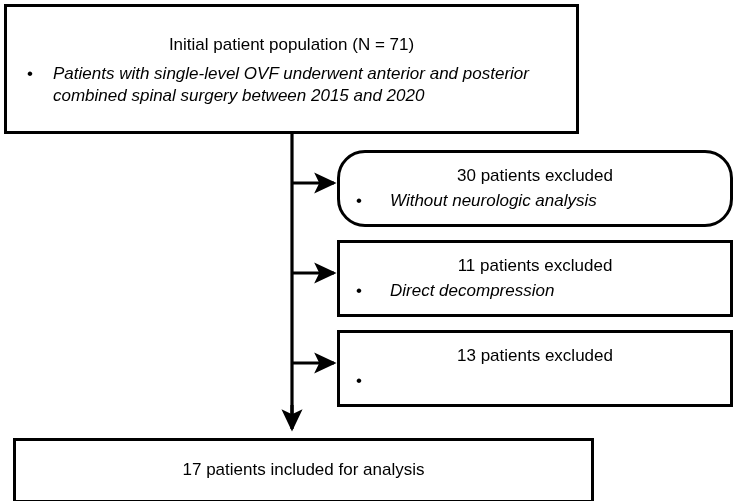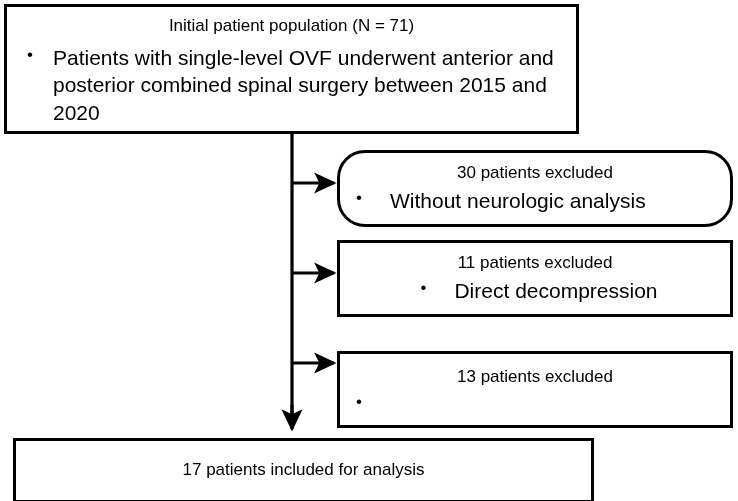--- a/index.html
+++ b/index.html
@@ -46,22 +46,23 @@
     display: flex;
     align-items: flex-start;
   }
   .bullet-mark {
     flex: 0 0 auto;
     font-size: 17px;
     line-height: 1.32;
   }
   .bullet-text {
     flex: 1 1 auto;
-    font-size: 21px;
+    font-size: 17px;
     line-height: 1.32;
+    font-style: italic;
   }
 
   
   #box-initial {
     left: 4px;
     top: 4px;
     width: 575px;
     height: 130px;
     padding: 12px 10px 8px 10px;
   }
@@ -72,22 +73,22 @@
   
   .box-excluded {
     left: 337px;
     width: 396px;
     height: 77px;
     padding: 4px 8px;
   }
   .box-excluded .node-heading { margin-bottom: 3px; }
   .box-excluded .bullet-mark { width: 34px; padding-left: 8px; }
   #box-excluded-1 { top: 150px; border-radius: 28px; }
-  #box-excluded-2 { top: 240px; align-items: center; }
-  #box-excluded-3 { top: 330px; margin-top: 21px; }
+  #box-excluded-2 { top: 240px; }
+  #box-excluded-3 { top: 330px; }
 
   
   #box-included {
     left: 13px;
     top: 430px;
     width: 581px;
     height: 65px;
     padding: 4px 8px;
     margin-top: 8px;
   }

